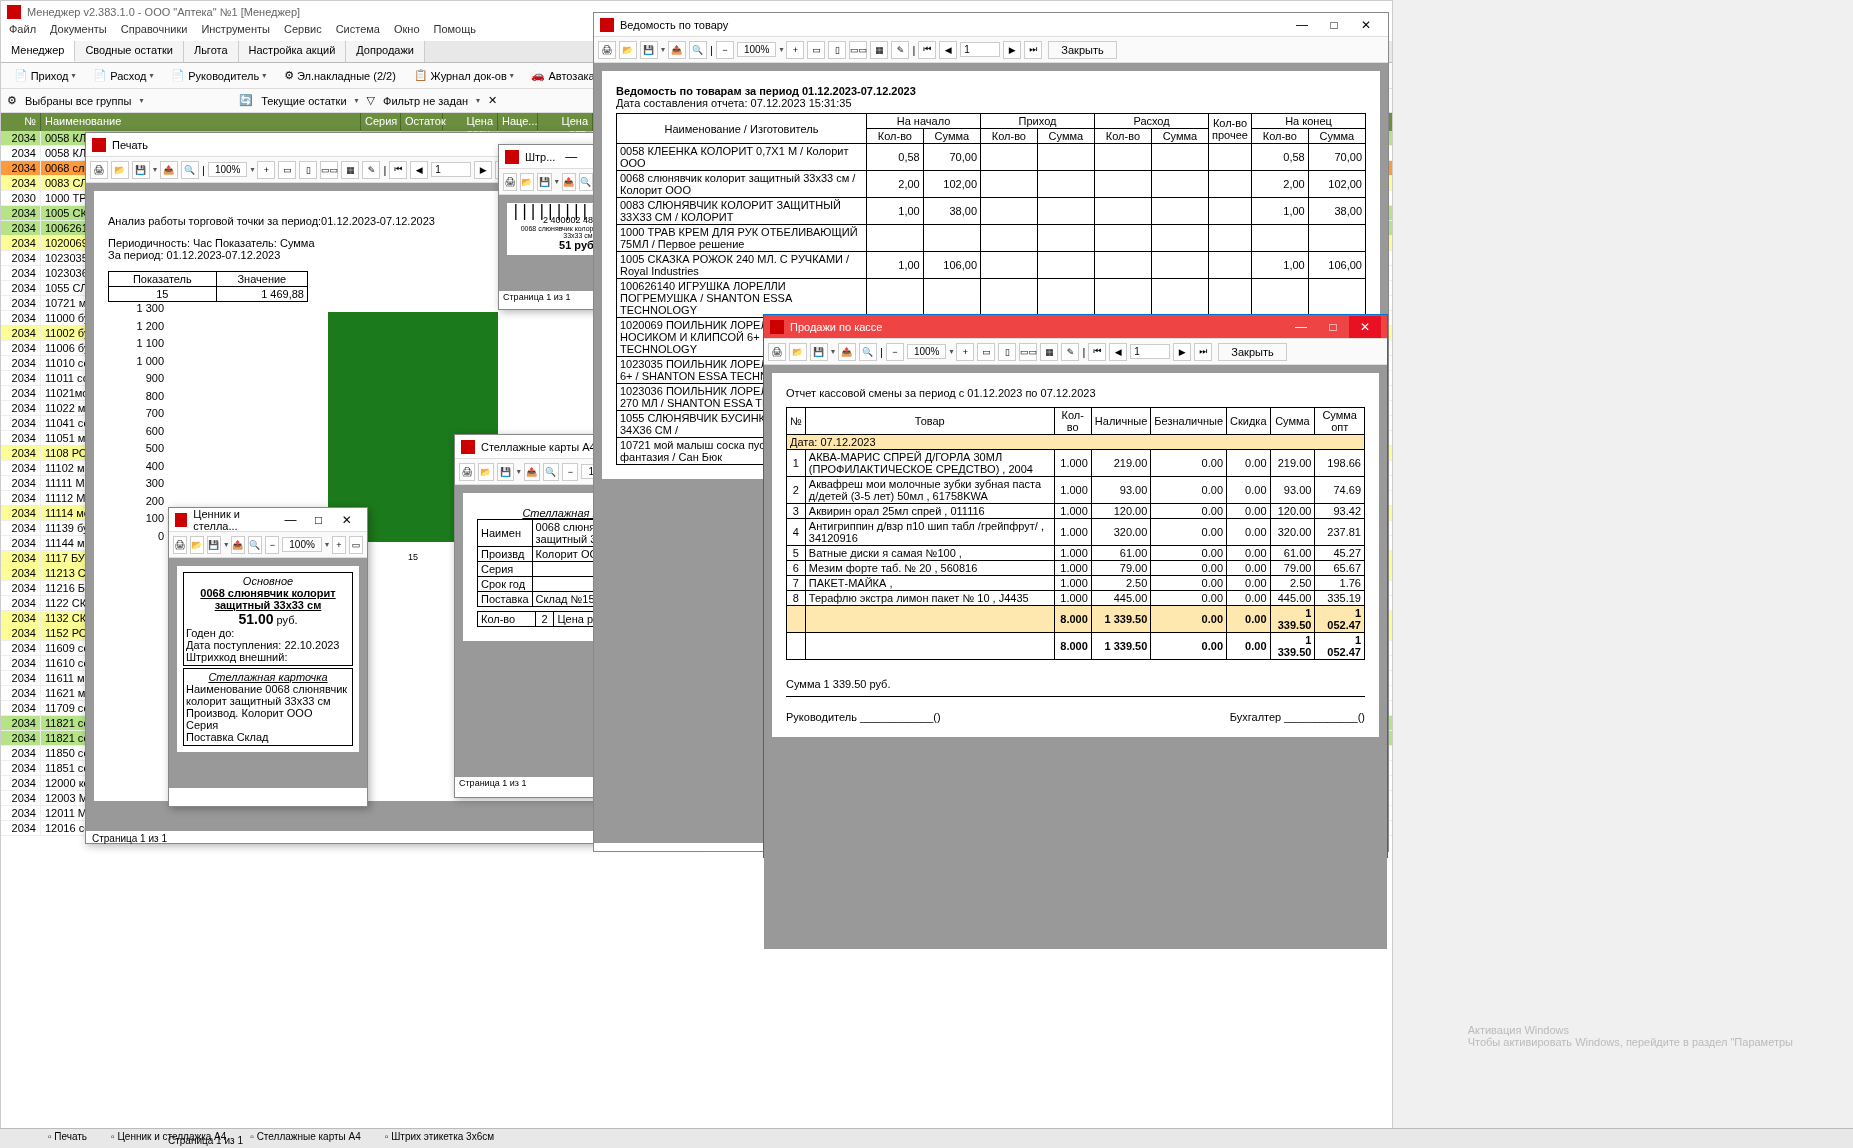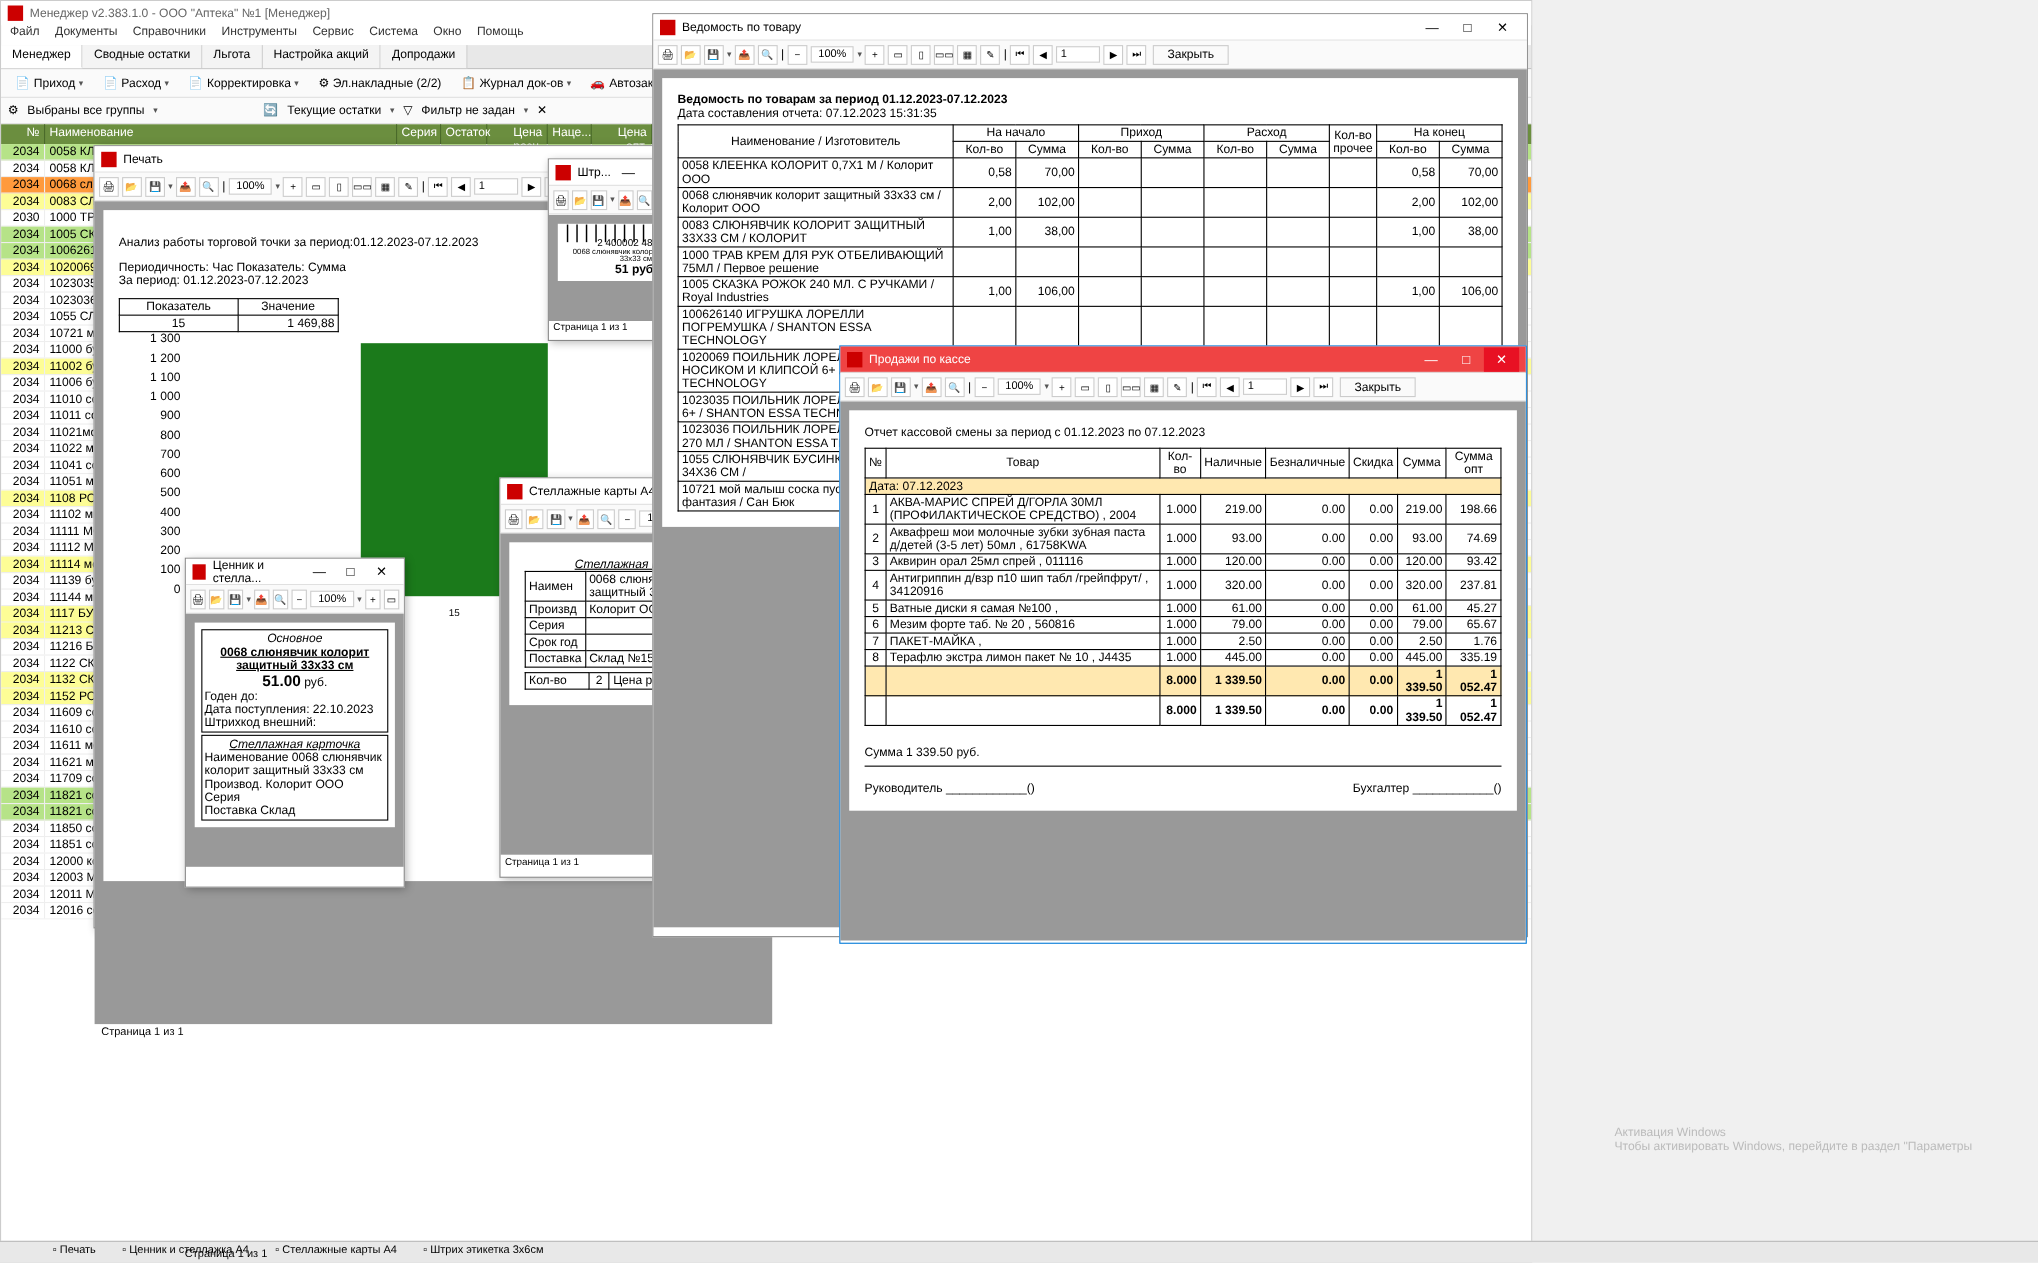--- a/index.html
+++ b/index.html
@@ -36,21 +36,21 @@
 .sub-title{height:24px;background:#fff;display:flex;align-items:center;padding:0 6px;border-bottom:1px solid #ddd}
 .sub-title .ico{width:14px;height:14px;background:#c00;margin-right:6px}
 .sub-title .spacer{flex:1}
 .winbtn{width:32px;height:22px;display:flex;align-items:center;justify-content:center;cursor:pointer;font-size:12px}
 .winbtn.close{color:#000}
 .sub-toolbar{height:26px;display:flex;align-items:center;gap:3px;padding:0 4px;border-bottom:1px solid #ddd;background:#fafafa}
 .tbtn{width:18px;height:18px;border:1px solid #ccc;background:#fff;cursor:pointer;display:flex;align-items:center;justify-content:center;font-size:9px}
 .doc-area{background:#999;padding:8px;overflow:auto}
 .doc-page{background:#fff;padding:14px;font-size:10px}
 .print-win{left:85px;top:132px;width:618px;height:712px}
-.print-win .doc-area{height:748px}
+.print-win .doc-area{height:648px}
 .shtrih-win{left:498px;top:144px;width:160px;height:166px}
 .stellazh-win{left:454px;top:434px;width:256px;height:364px}
 .cennik-win{left:168px;top:507px;width:200px;height:300px}
 .vedom-win{position:absolute;left:593px;top:12px;width:796px;height:840px;background:#fff;border:1px solid #888}
 .kassa-win{position:absolute;left:763px;top:314px;width:625px;height:544px;background:#fff;border:1px solid #0078d7}
 .kassa-win .sub-title{background:#ef4444;color:#fff}
 .kassa-win .winbtn{color:#fff}
 .kassa-win .winbtn.close{background:#e81123}
 table.rep{border-collapse:collapse;width:100%;font-size:9px}
 table.rep th,table.rep td{border:1px solid #000;padding:1px 3px}
@@ -90,21 +90,21 @@
   <div class="tabbar" id="tabbar">
       <div class="tab active">Менеджер</div>
       <div class="tab">Сводные остатки</div>
       <div class="tab">Льгота</div>
       <div class="tab">Настройка акций</div>
       <div class="tab">Допродажи</div>
     </div>
   <div class="toolbar">
     <div class="btn">📄<span>Приход</span><span class="dd">▾</span></div>
     <div class="btn">📄<span>Расход</span><span class="dd">▾</span></div>
-    <div class="btn">📄<span>Корректировка</span><span class="dd">▾</span></div>
+    <div class="btn">📄<span>Руководитель</span><span class="dd">▾</span></div>
     <div class="btn">⚙<span>Эл.накладные (2/2)</span></div>
     <div class="btn">📋<span>Журнал док-ов</span><span class="dd">▾</span></div>
     <div class="btn">🚗<span>Автозаказ</span></div>
     <div class="btn">💰<span>Касса</span></div>
     <div class="btn">🖨<span>Печать</span><span class="dd">▾</span></div>
     <div class="tbtn">▶</div>
   </div>
   <div class="filterbar">
     <span>⚙</span>
     <span>Выбраны все группы</span>
@@ -1278,21 +1278,21 @@
       <div class="tbtn">✎</div>
       <span>|</span>
       <div class="tbtn">⏮</div>
       <div class="tbtn">◀</div>
       <input class="pg-input" value="1" style="">
       <div class="tbtn">▶</div>
       <div class="tbtn">⏭</div>
     <div class="spacer"></div>
     <button class="close-btn">Закрыть</button>
   </div>
-  <div class="doc-area" style="height:490px">
+  <div class="doc-area" style="height:584px">
       <div class="doc-page">
     <div style="margin-bottom:8px">Отчет кассовой смены за период с 01.12.2023 по 07.12.2023</div>
     <table class="rep">
       <tbody>
             <tr id="kassa-head">
               <th>№</th>
               <th>Товар</th>
               <th>Кол-во</th>
               <th>Наличные</th>
               <th>Безналичные</th>

